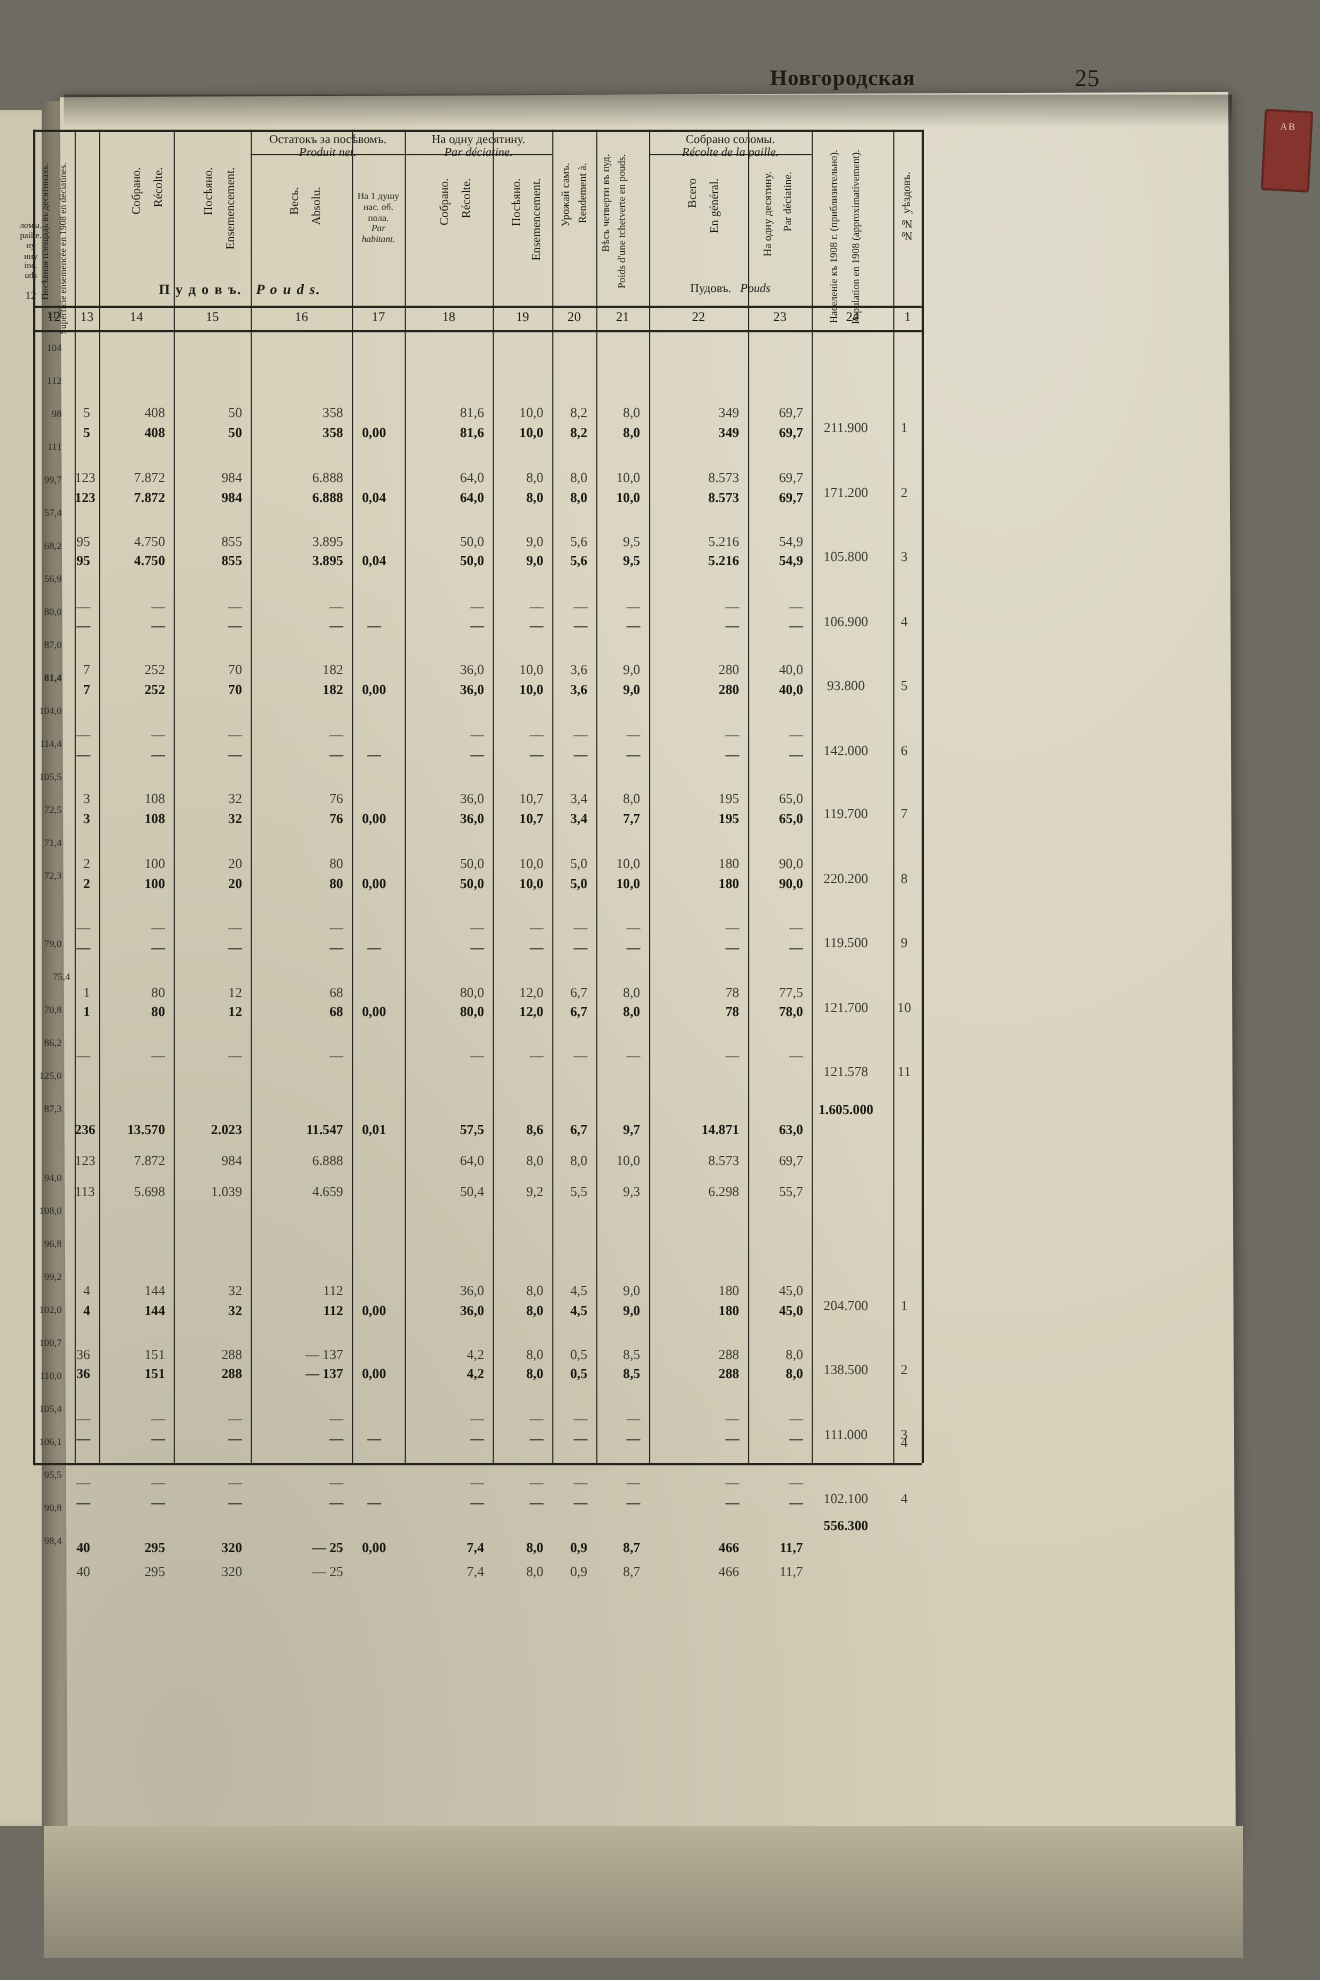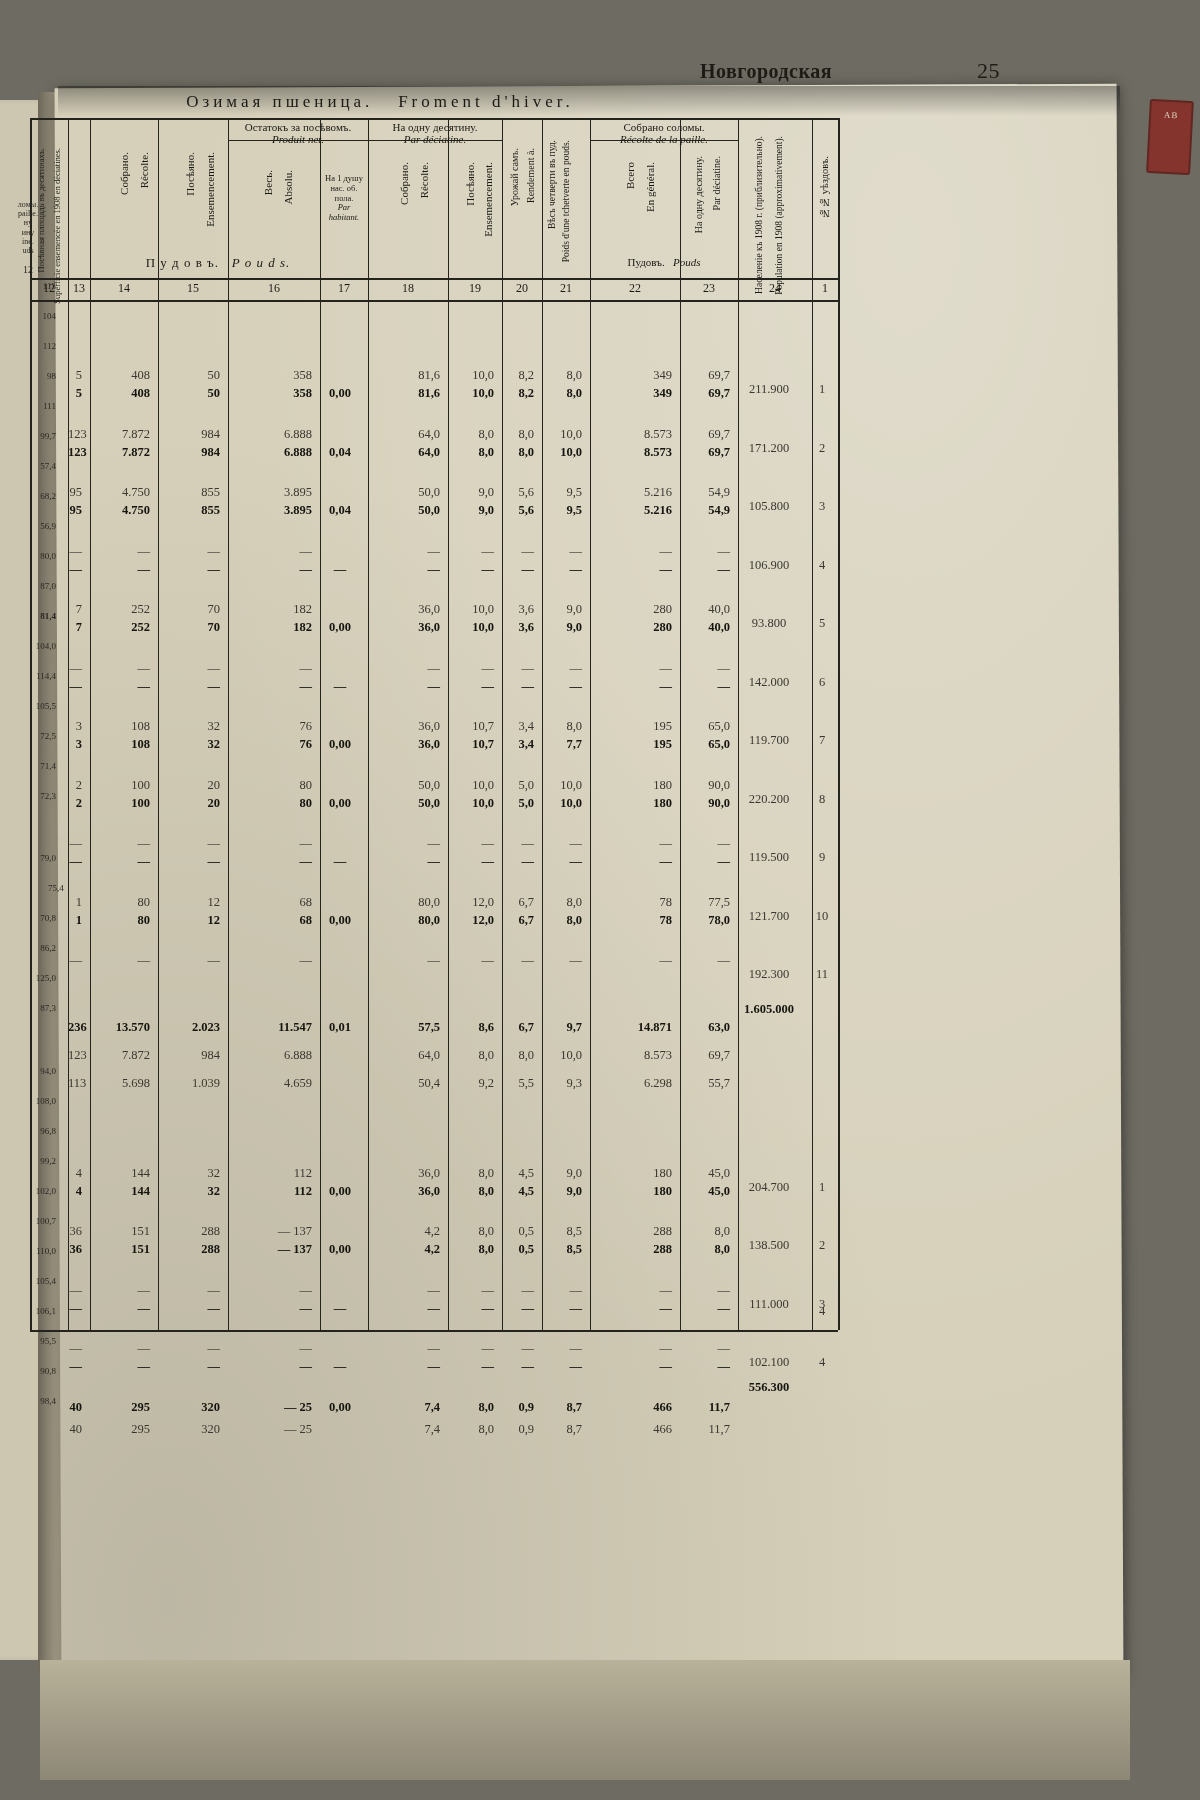--- a/index.html
+++ b/index.html
@@ -151,24 +151,20 @@
       <div style="height:30px;">100,7</div>
       <div style="height:30px;">110,0</div>
       <div style="height:30px;">105,4</div>
       <div style="height:30px;">106,1</div>
       <div style="height:30px;">95,5</div>
       <div style="height:30px;">90,8</div>
       <div style="height:30px;">98,4</div>
     </div>
 
   <div class="tbl" id="table">
-      <div class="title">
-  <span>Озимая пшеница.</span>
-  &nbsp;&nbsp;<i>Froment d'hiver.</i>
-</div>
       <div class="rulet " style="left:40px;top:18px;width:808px;height:2px;"></div>
       <div class="rulet " style="left:40px;top:178px;width:808px;height:1.5px;"></div>
       <div class="rulet " style="left:40px;top:200px;width:808px;height:1.5px;"></div>
       <div class="rulet " style="left:40px;top:1230px;width:808px;height:2px;"></div>
       <div class="rulet " style="left:40px;top:18px;width:2px;height:1212px;"></div>
       <div class="rulet " style="left:78px;top:18px;width:1.2px;height:1212px;"></div>
       <div class="rulet " style="left:100px;top:18px;width:1.2px;height:1212px;"></div>
       <div class="rulet " style="left:168px;top:18px;width:1.2px;height:1212px;"></div>
       <div class="rulet " style="left:238px;top:18px;width:1.2px;height:1212px;"></div>
       <div class="rulet " style="left:330px;top:18px;width:1.2px;height:1212px;"></div>
@@ -212,21 +208,21 @@
       <div class="colhead" style="left:532px;top:48px;width:18px;height:122px;font-size:10px;"><span class="vert">Rendement à.</span></div>
       <div class="colhead" style="left:554px;top:40px;width:16px;height:132px;font-size:9.5px;"><span class="vert">Вѣсъ четверти въ пуд.</span></div>
       <div class="colhead" style="left:568px;top:40px;width:16px;height:132px;font-size:9.5px;"><span class="vert">Poids d'une tchetverte en pouds.</span></div>
       <div class="colhead" style="left:630px;top:62px;width:20px;height:80px;font-size:11px;"><span class="vert">Всего</span></div>
       <div class="colhead" style="left:650px;top:62px;width:20px;height:80px;font-size:11px;"><span class="vert">En général.</span></div>
       <div class="colhead" style="left:700px;top:56px;width:18px;height:90px;font-size:10px;"><span class="vert">На одну десятину.</span></div>
       <div class="colhead" style="left:718px;top:56px;width:18px;height:90px;font-size:10px;"><span class="vert">Par déciatine.</span></div>
       <div class="colhead" style="left:760px;top:36px;width:18px;height:136px;font-size:9.5px;"><span class="vert">Населеніе къ 1908 г. (приблизительно).</span></div>
       <div class="colhead" style="left:780px;top:36px;width:18px;height:136px;font-size:9.5px;"><span class="vert">Population en 1908 (approximativement).</span></div>
       <div class="colhead" style="left:826px;top:56px;width:18px;height:100px;font-size:10.5px;"><span class="vert">№№ уѣздовъ.</span></div>
-      <div class="colhead" style="left:78px;top:156px;width:300px;font-size:13px;letter-spacing:1px;">
+      <div class="colhead" style="left:78px;top:156px;width:300px;font-size:13px;letter-spacing:1px;font-weight:bold;">
   <span>П у д о в ъ.</span>
   &nbsp;&nbsp;<i>P o u d s.</i></div>
       <div class="colhead" style="left:600px;top:156px;width:148px;font-size:11px;">
   <span>Пудовъ.</span>
   &nbsp;&nbsp;<i>Pouds</i></div>
       <div class="nums" style="left:40px;top:181px;width:38px;">12</div>
       <div class="nums" style="left:78px;top:181px;width:22px;">13</div>
       <div class="nums" style="left:100px;top:181px;width:68px;">14</div>
       <div class="nums" style="left:168px;top:181px;width:70px;">15</div>
       <div class="nums" style="left:238px;top:181px;width:92px;">16</div>
@@ -483,21 +479,21 @@
       <div class="cell bold" style="left:100px;top:871px;width:60px;"></div>
       <div class="cell bold" style="left:168px;top:871px;width:62px;"></div>
       <div class="cell bold" style="left:238px;top:871px;width:84px;"></div>
       <div class="cell bold" style="left:378px;top:871px;width:72px;"></div>
       <div class="cell bold" style="left:458px;top:871px;width:46px;"></div>
       <div class="cell bold" style="left:512px;top:871px;width:32px;"></div>
       <div class="cell bold" style="left:552px;top:871px;width:40px;"></div>
       <div class="cell bold" style="left:600px;top:871px;width:82px;"></div>
       <div class="cell bold" style="left:690px;top:871px;width:50px;"></div>
       <div class="cell bold" style="left:330px;top:871px;width:40px;text-align:center;"></div>
-      <div class="cell thin" style="left:748px;top:867px;width:62px;text-align:center;">192.300</div>
+      <div class="cell thin" style="left:748px;top:867px;width:62px;text-align:center;">121.578</div>
       <div class="cell thin" style="left:822px;top:867px;width:20px;text-align:center;">11</div>
       <div class="cell bold" style="left:748px;top:901.5px;width:62px;text-align:center;">1.605.000</div>
       <div class="cell bold" style="left:78px;top:919.5px;width:14px;">236</div>
       <div class="cell bold" style="left:100px;top:919.5px;width:60px;">13.570</div>
       <div class="cell bold" style="left:168px;top:919.5px;width:62px;">2.023</div>
       <div class="cell bold" style="left:238px;top:919.5px;width:84px;">11.547</div>
       <div class="cell bold" style="left:378px;top:919.5px;width:72px;">57,5</div>
       <div class="cell bold" style="left:458px;top:919.5px;width:46px;">8,6</div>
       <div class="cell bold" style="left:512px;top:919.5px;width:32px;">6,7</div>
       <div class="cell bold" style="left:552px;top:919.5px;width:40px;">9,7</div>

